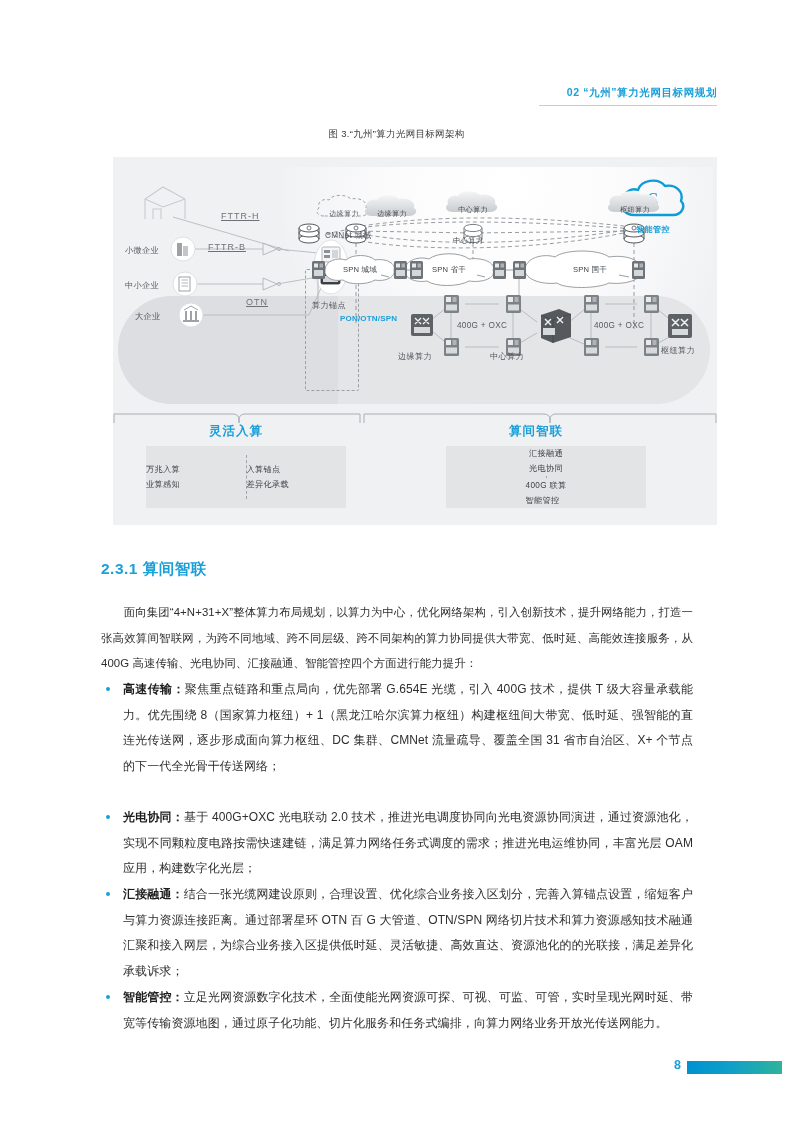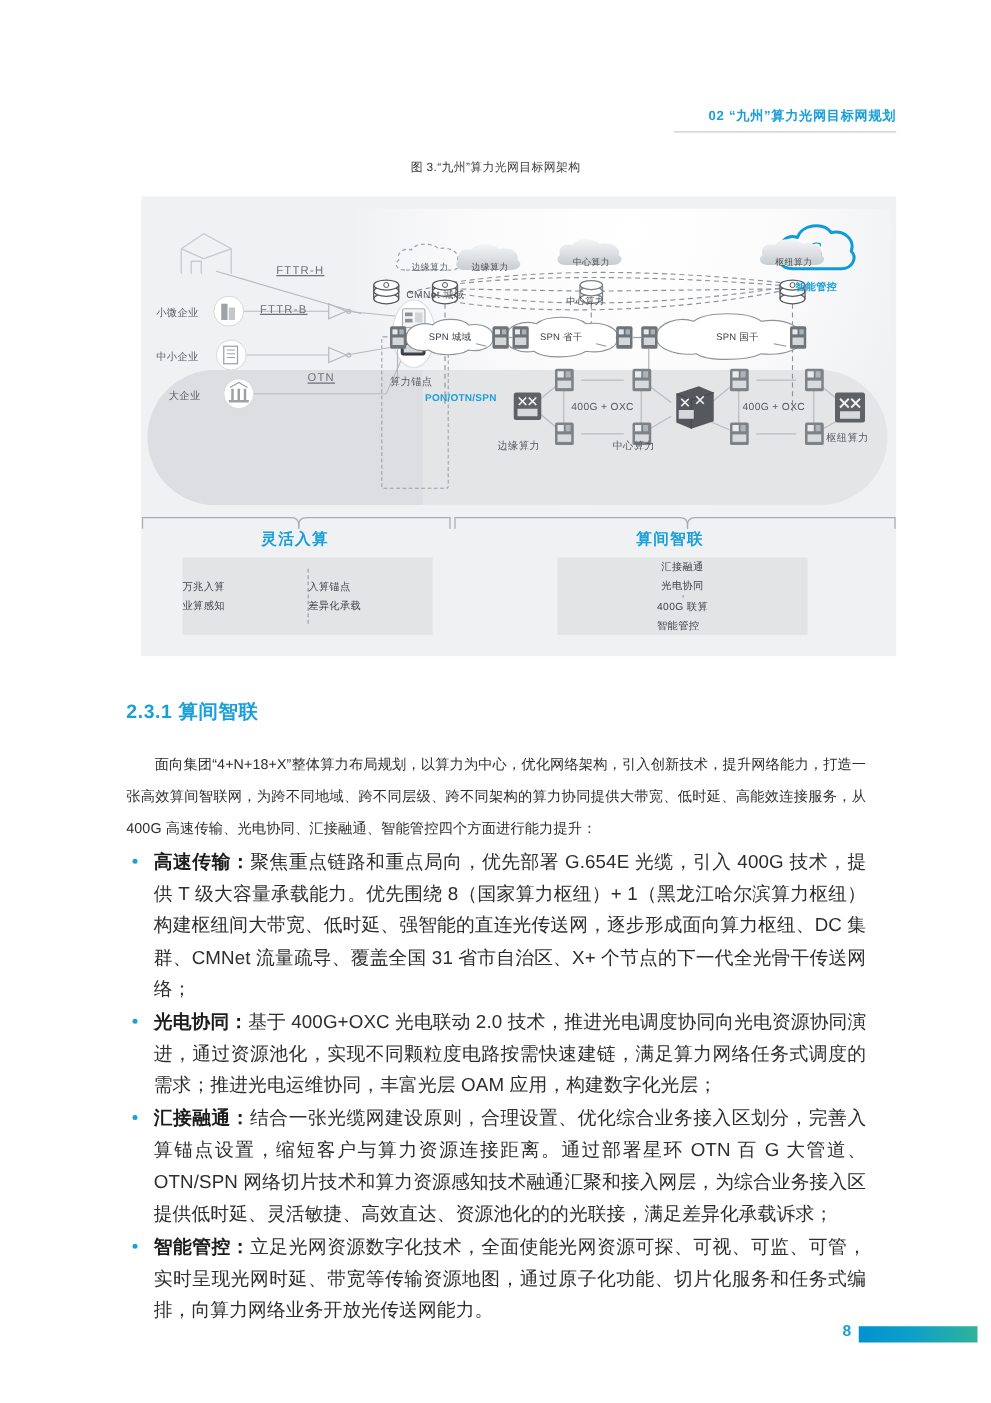--- a/index.html
+++ b/index.html
@@ -226,21 +226,21 @@
     text-align: justify;
     text-justify: inter-ideograph;
     letter-spacing: 0.1px;
   }
   .body-para.indent { text-indent: 2em; }
 
   .bullet-item {
     position: absolute;
     left: 123px;
     width: 570px;
-    font-size: 15px;
+    font-size: 12px;
     line-height: 25.5px;
     color: #2e2e2e;
     text-align: justify;
     text-justify: inter-ideograph;
     letter-spacing: 0.1px;
   }
   .bullet-item .bdot {
     position: absolute;
     left: -17px;
     top: 9.5px;
@@ -715,21 +715,21 @@
     <div class="sec-divider"></div>
     <div class="sec-cell">
       <div>400G 联算</div>
       <div>智能管控</div>
     </div>
   </div>
 </div>
 
 <div class="section-heading">2.3.1  算间智联</div>
 
-<div class="body-para indent" style="top:600px;">面向集团“4+N+18+X”整体算力布局规划，以算力为中心，优化网络架构，引入创新技术，提升网络能力，打造一张高效算间智联网，为跨不同地域、跨不同层级、跨不同架构的算力协同提供大带宽、低时延、高能效连接服务，从 400G 高速传输、光电协同、汇接融通、智能管控四个方面进行能力提升：</div>
+<div class="body-para indent" style="top:600px;">面向集团“4+N+31+X”整体算力布局规划，以算力为中心，优化网络架构，引入创新技术，提升网络能力，打造一张高效算间智联网，为跨不同地域、跨不同层级、跨不同架构的算力协同提供大带宽、低时延、高能效连接服务，从 400G 高速传输、光电协同、汇接融通、智能管控四个方面进行能力提升：</div>
 
 <div class="bullet-item" style="top:677px;">
   <span class="bdot"></span>
   <span class="blead">高速传输：</span><span>聚焦重点链路和重点局向，优先部署 G.654E 光缆，引入 400G 技术，提供 T 级大容量承载能力。优先围绕 8（国家算力枢纽）+ 1（黑龙江哈尔滨算力枢纽）构建枢纽间大带宽、低时延、强智能的直连光传送网，逐步形成面向算力枢纽、DC 集群、CMNet 流量疏导、覆盖全国 31 省市自治区、X+ 个节点的下一代全光骨干传送网络；</span>
 </div>
 
 <div class="bullet-item" style="top:805px;">
   <span class="bdot"></span>
   <span class="blead">光电协同：</span><span>基于 400G+OXC 光电联动 2.0 技术，推进光电调度协同向光电资源协同演进，通过资源池化，实现不同颗粒度电路按需快速建链，满足算力网络任务式调度的需求；推进光电运维协同，丰富光层 OAM 应用，构建数字化光层；</span>
 </div>

